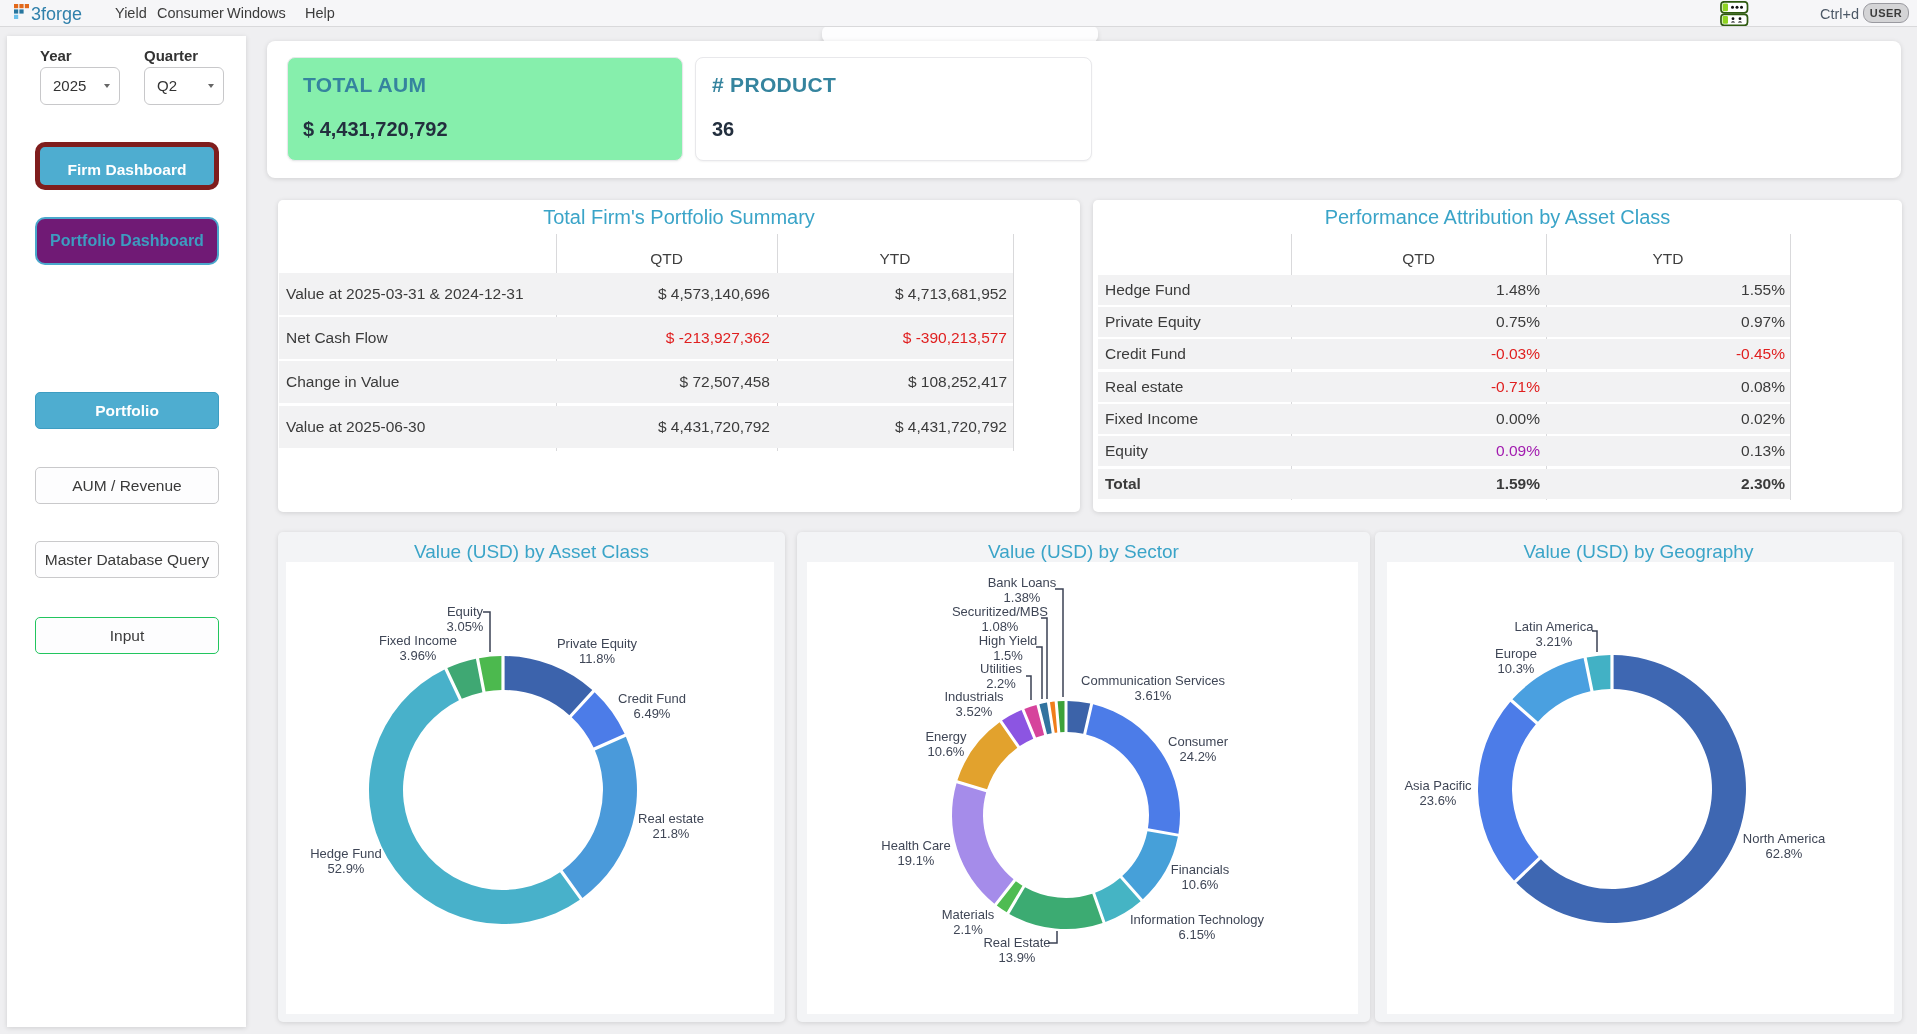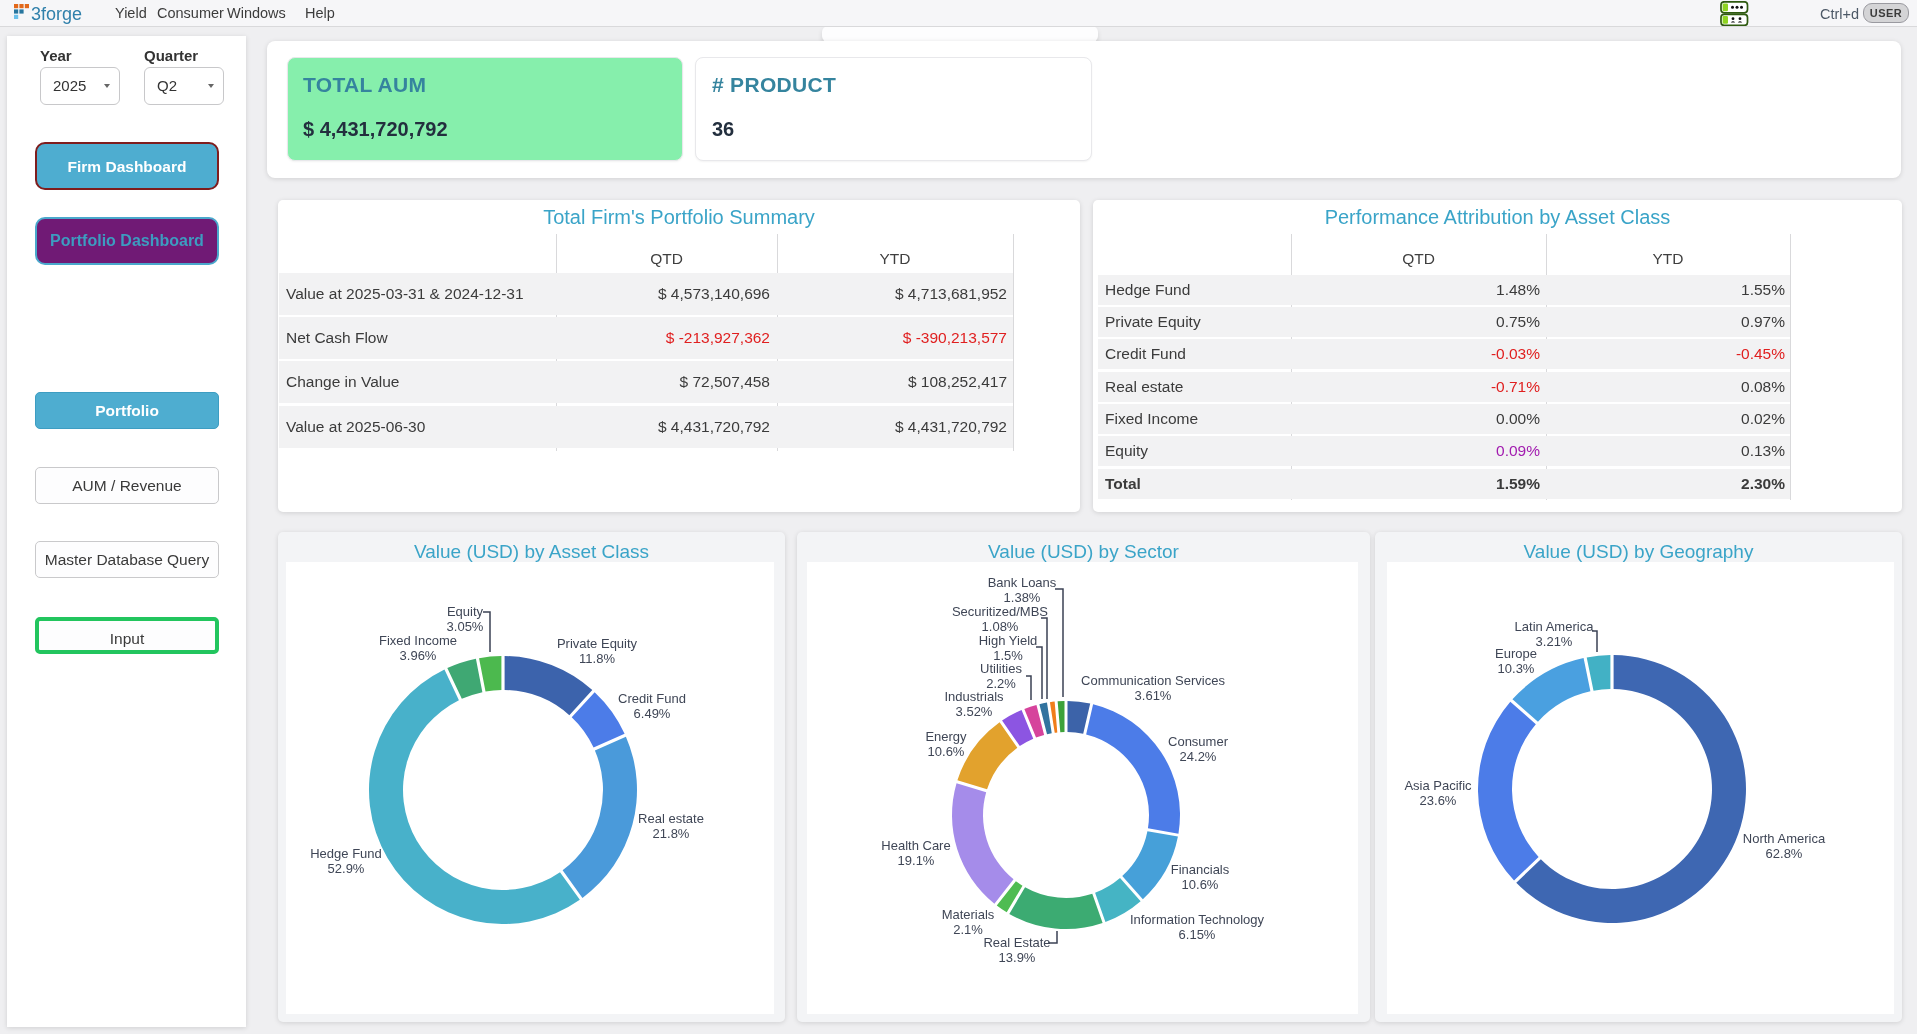--- a/index.html
+++ b/index.html
@@ -40,26 +40,26 @@
   <div style="position:absolute;left:1863px;top:3px;width:46px;height:20px;background:#d4d4d6;border:1px solid #9a9aa0;border-radius:9px;font-size:11px;font-weight:bold;color:#3c3c3c;text-align:center;line-height:18px;letter-spacing:.5px">USER</div>
 </div>
 
 <div style="position:absolute;left:822px;top:26px;width:276px;height:16px;background:#fdfdfe;border-radius:6px;box-shadow:0 3px 5px rgba(0,0,0,.12);z-index:1"></div>
 
 <div class="panel" style="left:7px;top:36px;width:239px;height:991px;border-radius:0;z-index:2">
   <div style="position:absolute;left:33px;top:11px;font-size:15px;font-weight:bold;color:#333">Year</div>
   <div style="position:absolute;left:137px;top:11px;font-size:15px;font-weight:bold;color:#333">Quarter</div>
   <div style="position:absolute;left:33px;top:31px;width:80px;height:38px;background:#fff;border:1px solid #c8c8ca;border-radius:6px;font-size:15px;color:#333;line-height:36px;padding-left:12px">2025<span style="position:absolute;right:9px;top:16px;width:0;height:0;border-left:3.5px solid transparent;border-right:3.5px solid transparent;border-top:4.5px solid #666"></span></div>
   <div style="position:absolute;left:137px;top:31px;width:80px;height:38px;background:#fff;border:1px solid #c8c8ca;border-radius:6px;font-size:15px;color:#333;line-height:36px;padding-left:12px">Q2<span style="position:absolute;right:9px;top:16px;width:0;height:0;border-left:3.5px solid transparent;border-right:3.5px solid transparent;border-top:4.5px solid #666"></span></div>
-  <div class="sbtn" style="left:28px;top:106px;height:48px;background:#4eadd0;border:2px solid #7f1d1d;border-radius:10px;color:#fff;font-weight:bold;font-size:15.5px;line-height:46px">Firm Dashboard</div>
+  <div class="sbtn" style="left:28px;top:106px;height:48px;background:#4eadd0;border:5px solid #7f1d1d;border-radius:10px;color:#fff;font-weight:bold;font-size:15.5px;line-height:46px">Firm Dashboard</div>
   <div class="sbtn" style="left:28px;top:181px;height:48px;background:#701a75;border:2px solid #4aa8cc;border-radius:10px;color:#3d9cc0;font-weight:bold;font-size:16px;line-height:44px">Portfolio Dashboard</div>
   <div class="sbtn" style="left:28px;top:356px;height:37px;background:#4eadd0;border:1px solid #3d9dc2;border-radius:5px;color:#fff;font-weight:bold;font-size:15.5px;line-height:35px">Portfolio</div>
   <div class="sbtn" style="left:28px;top:431px;height:37px;background:#fdfdfe;border:1px solid #c9c9cb;border-radius:5px;color:#3a3a3a;font-size:15.5px;line-height:35px">AUM / Revenue</div>
   <div class="sbtn" style="left:28px;top:505px;height:37px;background:#fdfdfe;border:1px solid #c9c9cb;border-radius:5px;color:#3a3a3a;font-size:15.5px;line-height:35px">Master Database Query</div>
-  <div class="sbtn" style="left:28px;top:581px;height:37px;background:#fdfdfe;border:4px solid #22c55e;border-radius:5px;color:#3a3a3a;font-size:15.5px;line-height:35px">Input</div>
+  <div class="sbtn" style="left:28px;top:581px;height:37px;background:#fdfdfe;border:1px solid #22c55e;border-radius:5px;color:#3a3a3a;font-size:15.5px;line-height:35px">Input</div>
 </div>
 
 <div class="panel" style="left:267px;top:41px;width:1634px;height:137px;border-radius:8px;z-index:2">
   <div style="position:absolute;left:20px;top:16px;width:396px;height:104px;background:#86efac;border:1px solid #e8e8eb;border-radius:8px;box-shadow:0 1px 2px rgba(0,0,0,.05)">
     <div style="position:absolute;left:15px;top:15px;font-size:21px;font-weight:bold;color:#35849e;letter-spacing:.3px">TOTAL AUM</div>
     <div style="position:absolute;left:15px;top:60px;font-size:20px;font-weight:bold;color:#232f3e">$ 4,431,720,792</div>
   </div>
   <div style="position:absolute;left:428px;top:16px;width:397px;height:104px;background:#fff;border:1px solid #e8e8eb;border-radius:8px;box-shadow:0 1px 2px rgba(0,0,0,.05)">
     <div style="position:absolute;left:16px;top:15px;font-size:21px;font-weight:bold;color:#35849e;letter-spacing:.3px"># PRODUCT</div>
     <div style="position:absolute;left:16px;top:60px;font-size:20px;font-weight:bold;color:#232f3e">36</div>

